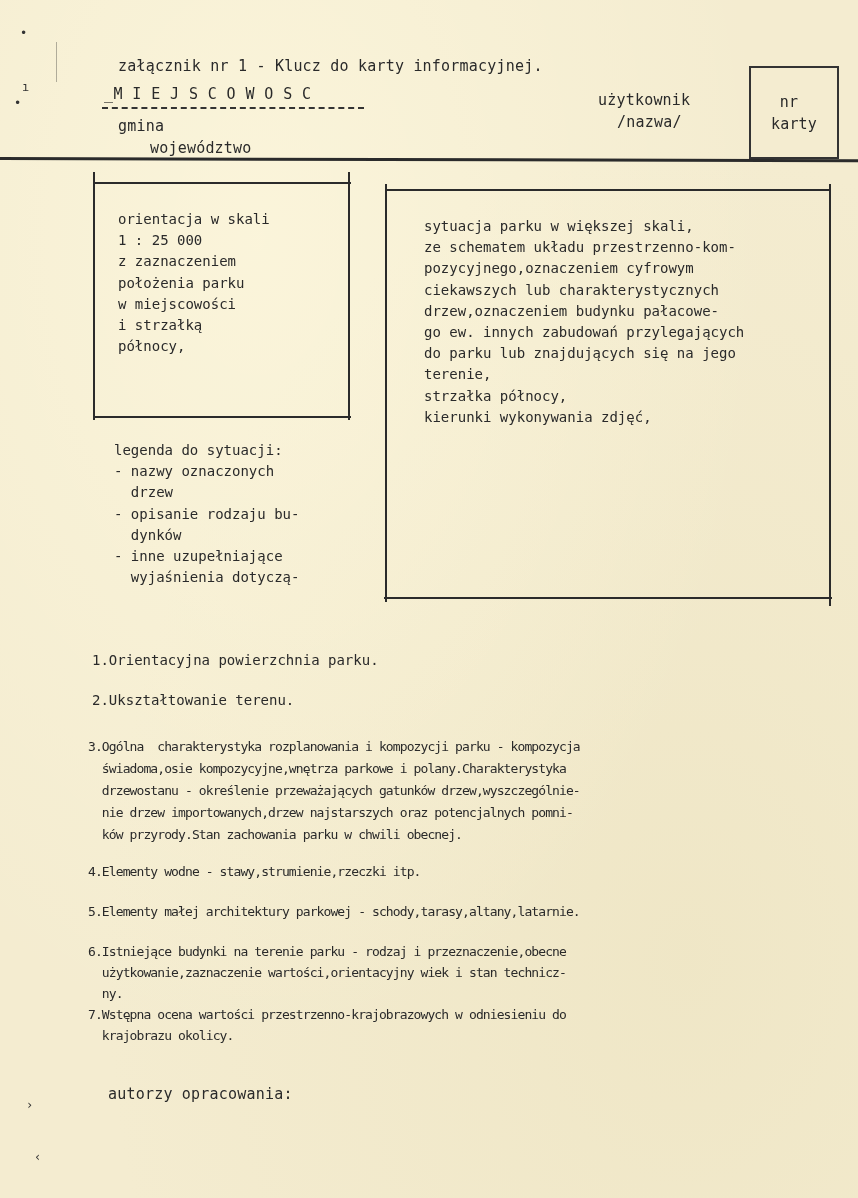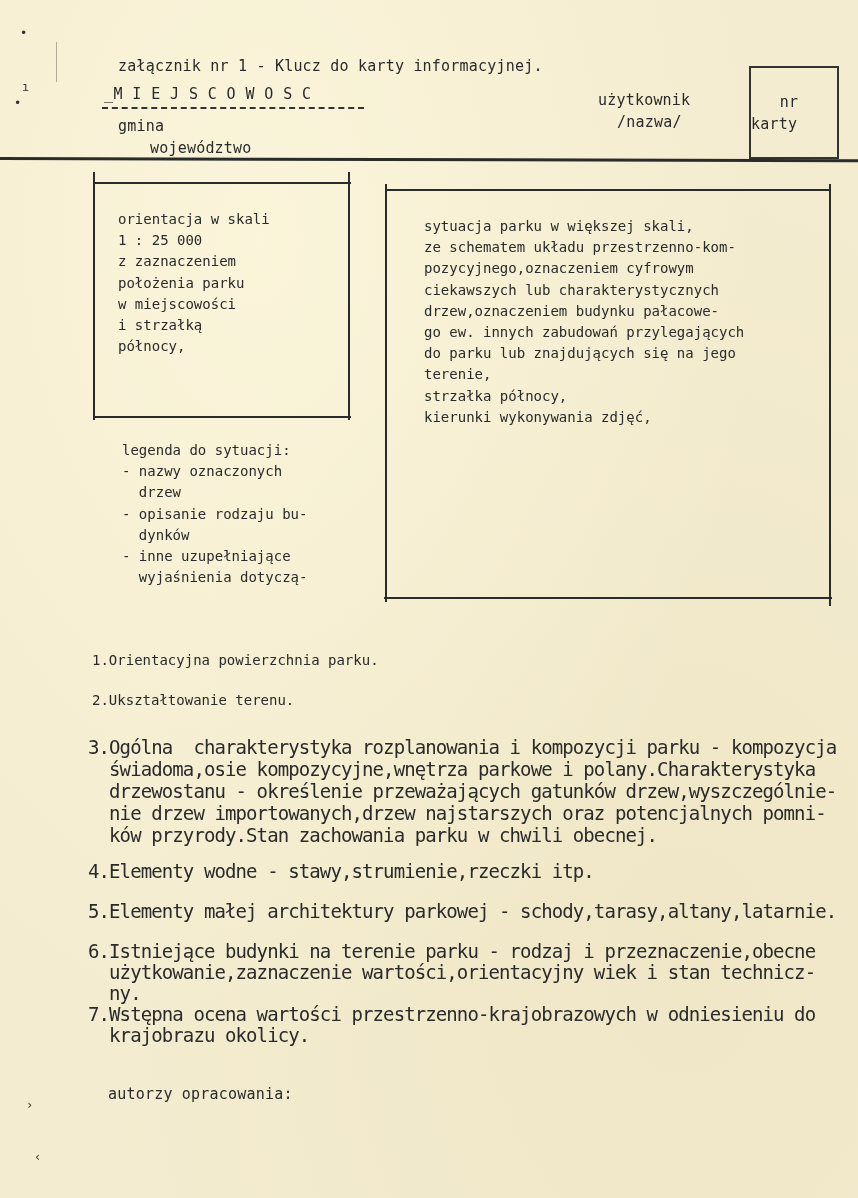--- a/index.html
+++ b/index.html
@@ -17,21 +17,21 @@
       #f4ecd0;
   }
   .t { position: absolute; white-space: pre; font-size: 15px; line-height: 21px; letter-spacing: 0.2px; }
   .hline { position: absolute; background: #2b2b2b; }
   .vline { position: absolute; background: #2b2b2b; }
   .box { position: absolute; border: 2px solid #333; }
   .mark { position: absolute; color: #333; font-size: 12px; }
   .dash { position: absolute; border-top: 2px dashed #333; }
   .block { position: absolute; white-space: pre; font-size: 14px; line-height: 21.2px; }
   .item { position: absolute; white-space: pre; font-size: 14px; line-height: 21px; }
-  .item.cond { font-size: 19px; letter-spacing: -0.9px; }
+  .item.cond { font-size: 13px; letter-spacing: -0.9px; }
 </style>
 </head>
 <body>
 
 <div class="paper">
 
   <span class="mark" style="left:20px;top:26px;">•</span>
   <span class="mark" style="left:22px;top:80px;">ı</span>
   <span class="mark" style="left:14px;top:96px;">•</span>
   <div class="vline" style="left:56px;top:42px;width:1px;height:40px;opacity:0.35;"></div>
@@ -40,40 +40,40 @@
   <div class="t" style="left:104px;top:84px;letter-spacing:0.4px;">_M I E J S C O W O S C</div>
   <div class="dash" style="left:102px;top:107px;width:262px;"></div>
   <div class="t" style="left:118px;top:116px;">gmina</div>
   <div class="t" style="left:118px;top:138px;margin-left:32px;">województwo</div>
 
   <div class="t" style="left:598px;top:90px;">użytkownik</div>
   <div class="t" style="left:617px;top:112px;">/nazwa/</div>
 
   <div class="box" style="left:749px;top:66px;width:86px;height:89px;">
     <div class="t" style="left:0;width:76px;text-align:center;top:24px;">nr</div>
-    <div class="t" style="left:0;width:86px;text-align:left;top:46px;">karty</div>
+    <div class="t" style="left:0;width:86px;text-align:center;top:46px;">karty</div>
   </div>
 
   <div class="hline" style="left:0;top:157px;width:858px;height:3px;transform:rotate(0.15deg);transform-origin:left;"></div>
 
   <div class="hline" style="left:93px;top:182px;width:258px;height:2px;"></div>
   <div class="hline" style="left:93px;top:416px;width:258px;height:2px;"></div>
   <div class="vline" style="left:93px;top:172px;width:2px;height:248px;"></div>
   <div class="vline" style="left:348px;top:172px;width:2px;height:248px;"></div>
 
   <div class="block" style="left:118px;top:209px;"><div>orientacja w skali</div><div>1 : 25 000</div><div>z zaznaczeniem</div><div>położenia parku</div><div>w miejscowości</div><div>i strzałką</div><div>północy,</div></div>
 
   <div class="hline" style="left:386px;top:189px;width:444px;height:2px;"></div>
   <div class="hline" style="left:384px;top:597px;width:448px;height:2px;"></div>
   <div class="vline" style="left:385px;top:184px;width:2px;height:418px;"></div>
   <div class="vline" style="left:829px;top:184px;width:2px;height:422px;"></div>
 
   <div class="block" style="left:424px;top:216px;"><div>sytuacja parku w większej skali,</div><div>ze schematem układu przestrzenno-kom-</div><div>pozycyjnego,oznaczeniem cyfrowym</div><div>ciekawszych lub charakterystycznych</div><div>drzew,oznaczeniem budynku pałacowe-</div><div>go ew. innych zabudowań przylegających</div><div>do parku lub znajdujących się na jego</div><div>terenie,</div><div>strzałka północy,</div><div>kierunki wykonywania zdjęć,</div></div>
 
-  <div class="block" style="left:114px;top:440px;margin-left:8px;"><div>legenda do sytuacji:</div><div>- nazwy oznaczonych</div><div>  drzew</div><div>- opisanie rodzaju bu-</div><div>  dynków</div><div>- inne uzupełniające</div><div>  wyjaśnienia dotyczą-</div></div>
+  <div class="block" style="left:114px;top:440px;"><div>legenda do sytuacji:</div><div>- nazwy oznaczonych</div><div>  drzew</div><div>- opisanie rodzaju bu-</div><div>  dynków</div><div>- inne uzupełniające</div><div>  wyjaśnienia dotyczą-</div></div>
 
   <div class="item" style="left:92px;top:650px;"><div>1.Orientacyjna powierzchnia parku.</div></div>
 
   <div class="item" style="left:92px;top:690px;"><div>2.Ukształtowanie terenu.</div></div>
 
   <div class="item cond" style="left:88px;top:736px;line-height:22px;"><div>3.Ogólna  charakterystyka rozplanowania i kompozycji parku - kompozycja</div><div>  świadoma,osie kompozycyjne,wnętrza parkowe i polany.Charakterystyka</div><div>  drzewostanu - określenie przeważających gatunków drzew,wyszczególnie-</div><div>  nie drzew importowanych,drzew najstarszych oraz potencjalnych pomni-</div><div>  ków przyrody.Stan zachowania parku w chwili obecnej.</div></div>
 
   <div class="item cond" style="left:88px;top:861px;"><div>4.Elementy wodne - stawy,strumienie,rzeczki itp.</div></div>
 
   <div class="item cond" style="left:88px;top:901px;"><div>5.Elementy małej architektury parkowej - schody,tarasy,altany,latarnie.</div></div>

